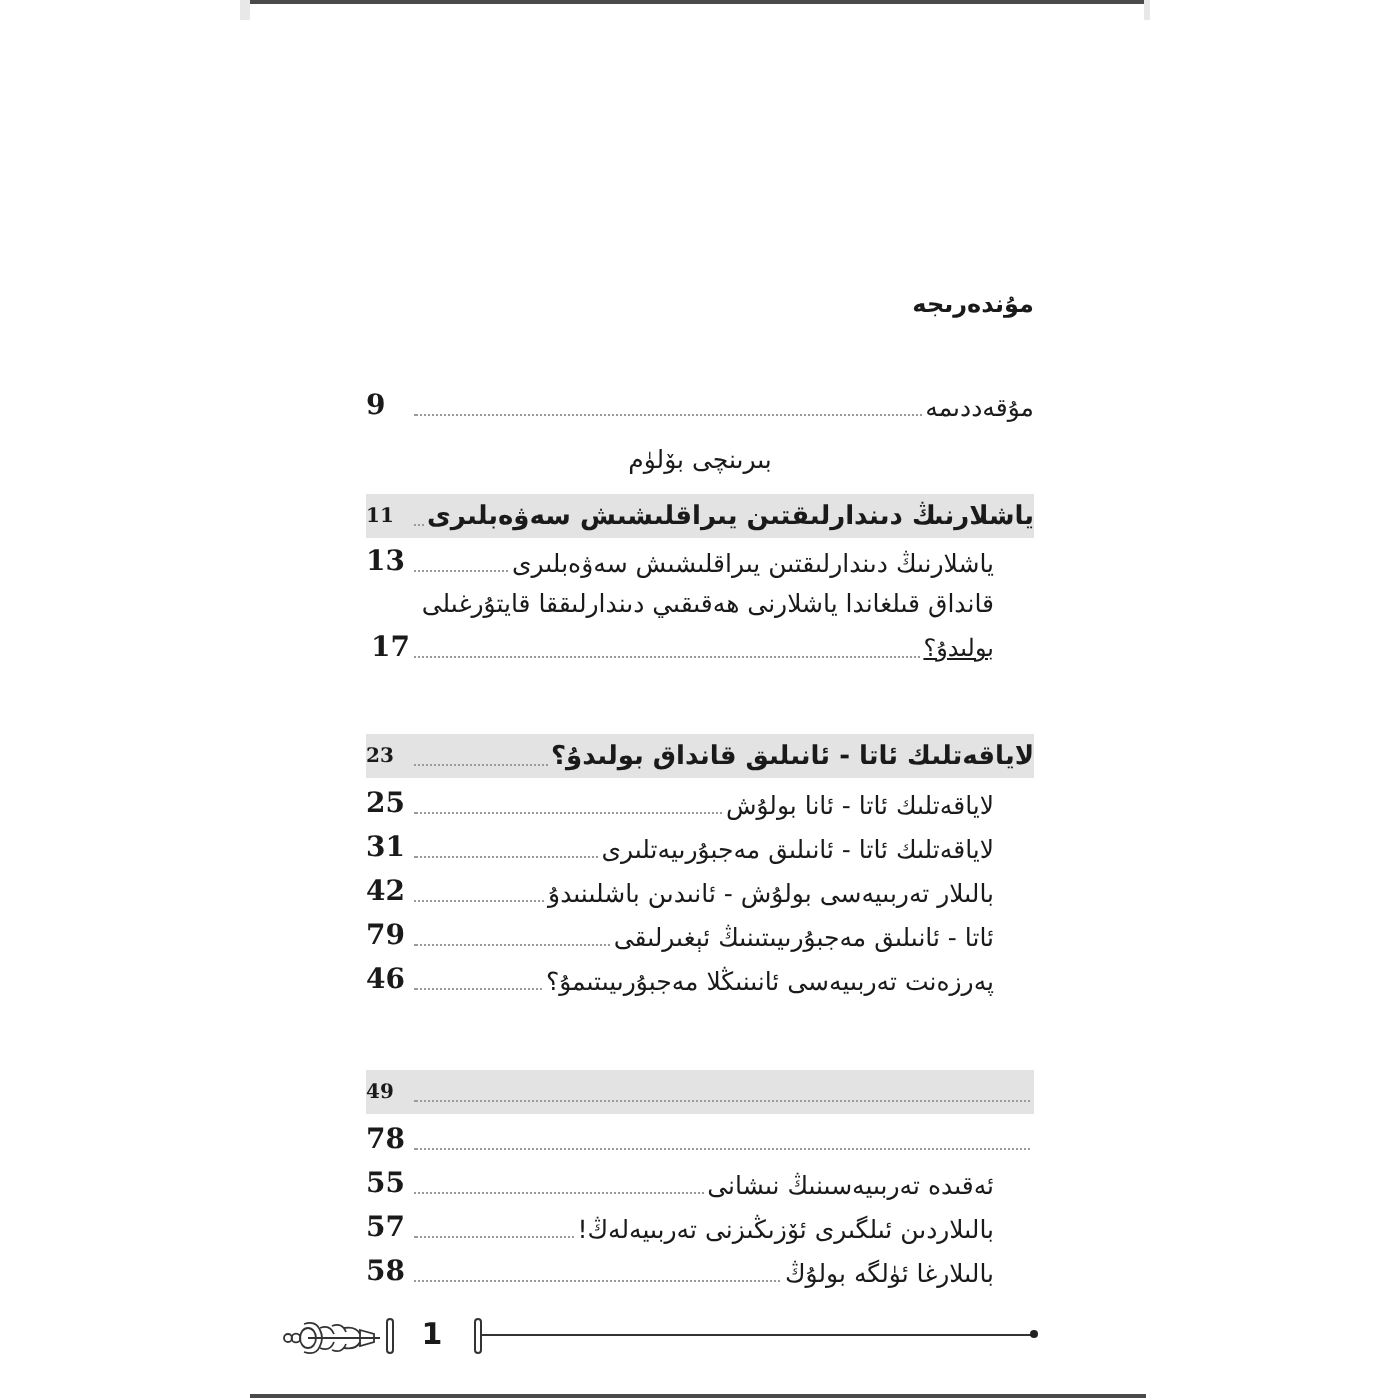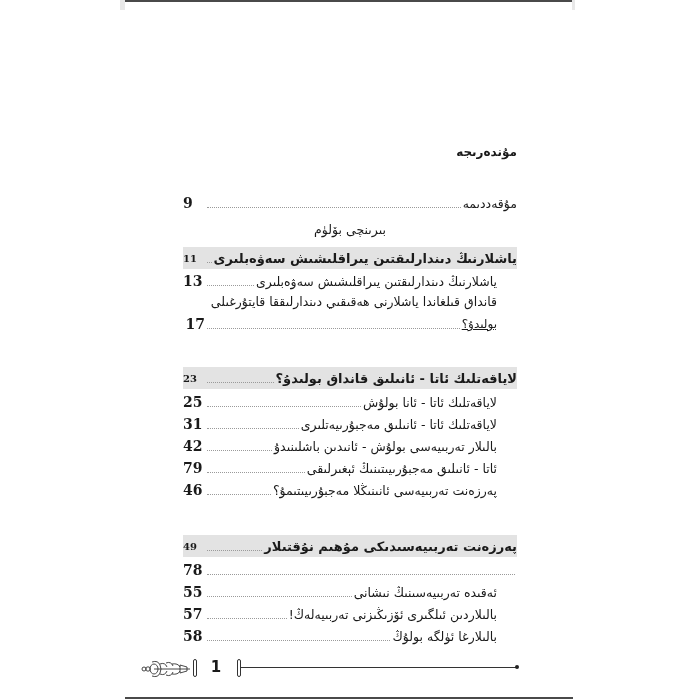--- a/index.html
+++ b/index.html
@@ -152,21 +152,20 @@
     <span class="page-num">79</span>
   </div>
   <div class="row sub" style="top:479px;">
     <span class="label">پەرزەنت تەربىيەسى ئانىنىڭلا مەجبۇرىيىتىمۇ؟</span>
     <span class="leader"></span>
     <span class="page-num">46</span>
   </div>
 
   <div class="section-head" style="top:512px;margin-top:25px;">ئۈچىنچى بۆلۈم</div>
   <div class="row shaded main" style="top:535px;">
-    <span class="label">پەرزەنت تەربىيەسىدىكى مۇھىم نۇقتىلار</span>
     <span class="leader"></span>
     <span class="page-num">49</span>
   </div>
   <div class="row sub" style="top:559px;">
     <span class="leader"></span>
     <span class="page-num">78</span>
   </div>
   <div class="row sub" style="top:581px;">
     <span class="label">ئەقىدە تەربىيەسىنىڭ نىشانى</span>
     <span class="leader"></span>

